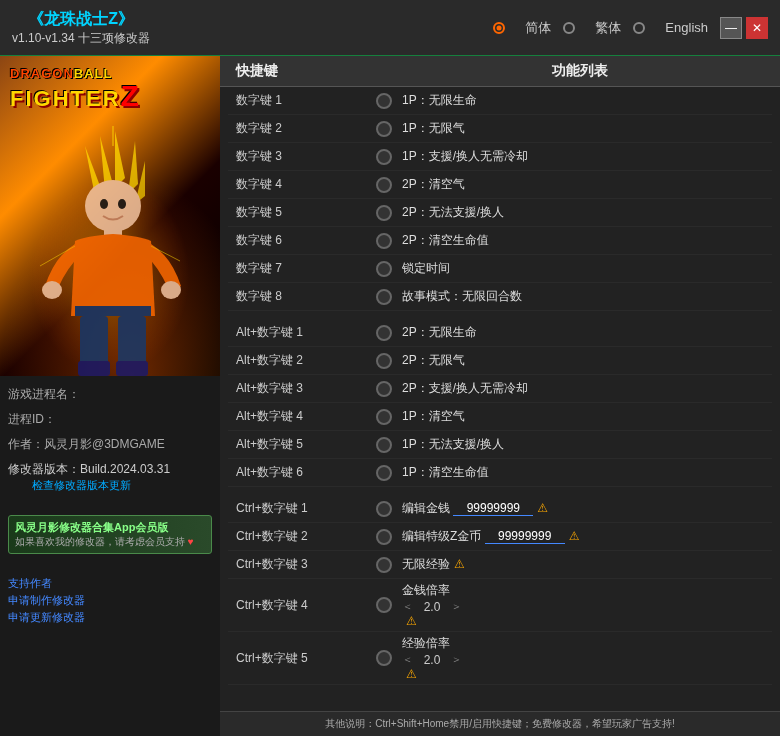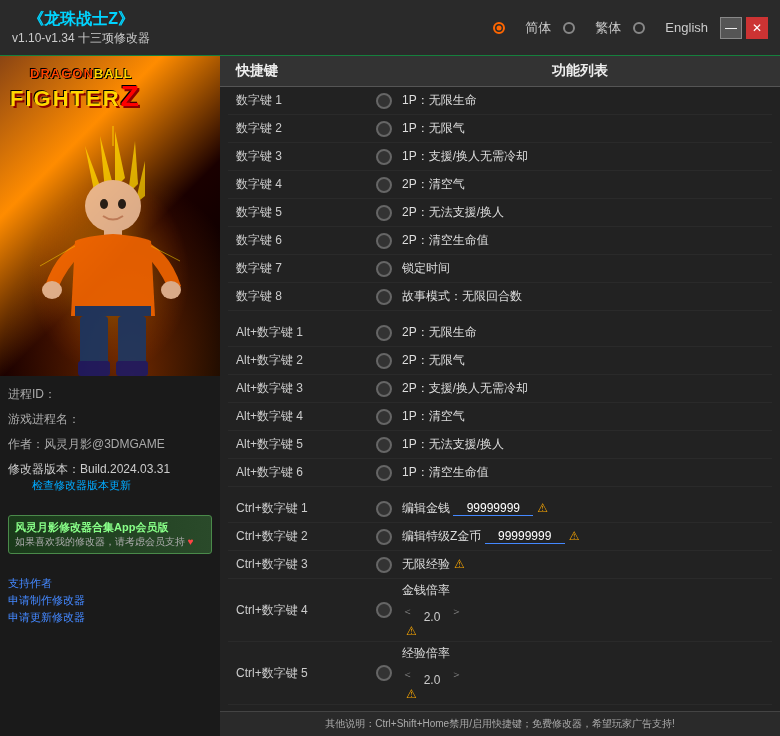--- a/index.html
+++ b/index.html
@@ -116,21 +116,20 @@
       top: 10px;
       left: 10px;
       right: 10px;
     }
     .dbfz-logo-top {
       font-size: 13px;
       font-weight: 900;
       color: #FF4500;
       text-shadow: 1px 1px 0 #000, -1px -1px 0 #000;
       letter-spacing: 1px;
-      margin-left: 20px;
     }
     .dbfz-logo-bottom {
       font-size: 22px;
       font-weight: 900;
       color: #FFD700;
       text-shadow: 2px 2px 0 #8B0000, -1px -1px 0 #000;
       letter-spacing: 2px;
       line-height: 1;
     }
     .dbfz-logo-z {
@@ -276,21 +275,20 @@
     }
     .spinner-btn {
       color: #888;
       cursor: pointer;
       font-size: 11px;
     }
     .spinner-val {
       color: #ccc;
       min-width: 30px;
       text-align: center;
-      margin-top: 11px;
     }
 
     .warning-icon {
       color: #ffaa00;
       margin-left: 4px;
       font-size: 12px;
     }
 
     .section-gap {
       height: 8px;
@@ -414,25 +412,25 @@
         <rect x="96" y="245" width="32" height="15" rx="3" fill="#1a1a6a"></rect>
 
         <line x1="20" y1="150" x2="55" y2="130" stroke="#FFD700" stroke-width="1" opacity="0.6"></line>
         <line x1="160" y1="145" x2="131" y2="130" stroke="#FFD700" stroke-width="1" opacity="0.6"></line>
         <line x1="93" y1="30" x2="93" y2="10" stroke="#FFD700" stroke-width="1.5" opacity="0.7"></line>
       </svg>
     </div>
 
     <div class="game-info">
       <div class="info-row">
+        <span class="info-label">游戏进程名：</span>
+        <span class="info-value"></span>
+      </div>
+      <div class="info-row">
         <span class="info-label">进程ID：</span>
-        <span class="info-value"></span>
-      </div>
-      <div class="info-row">
-        <span class="info-label">游戏进程名：</span>
         <span class="info-value"></span>
       </div>
       <div class="info-row">
         <span class="info-label">作者：风灵月影@3DMGAME</span>
       </div>
       <div class="info-row version-info">
         <div>修改器版本：Build.2024.03.31</div>
         <span class="check-update">检查修改器版本更新</span>
       </div>
 

